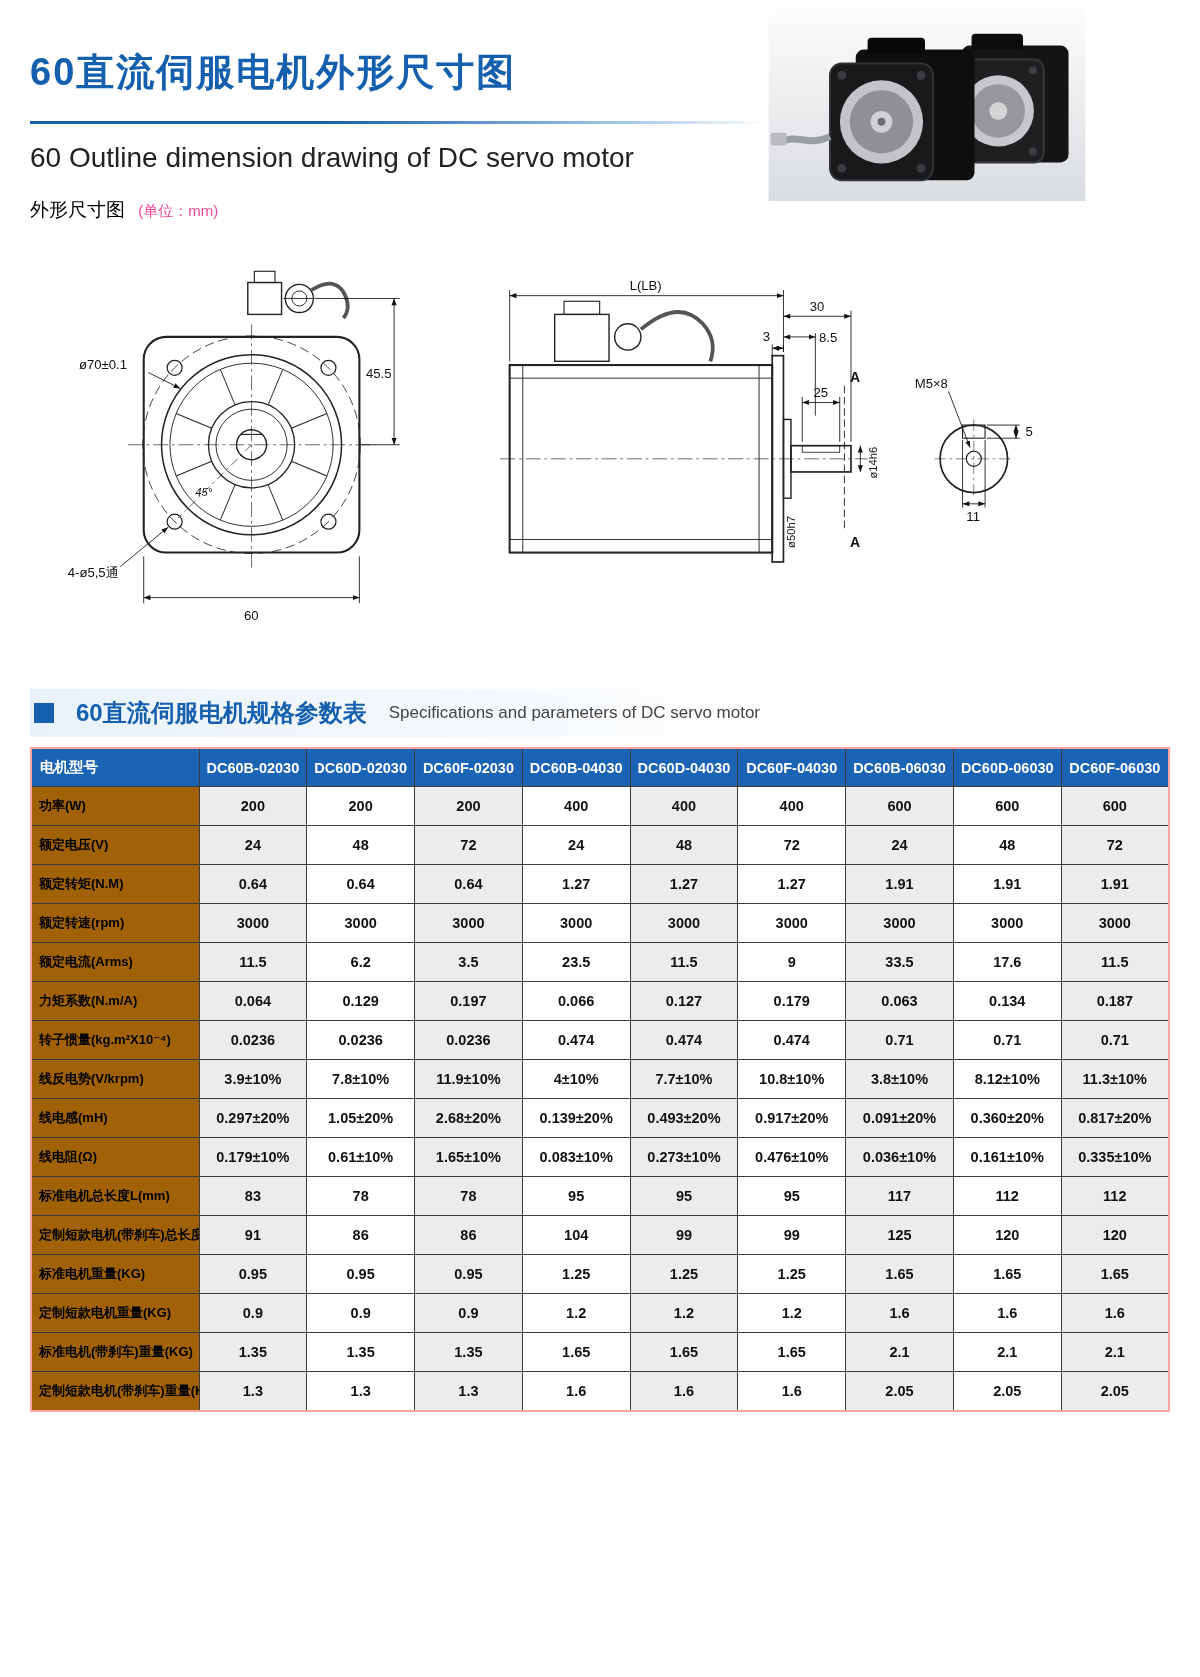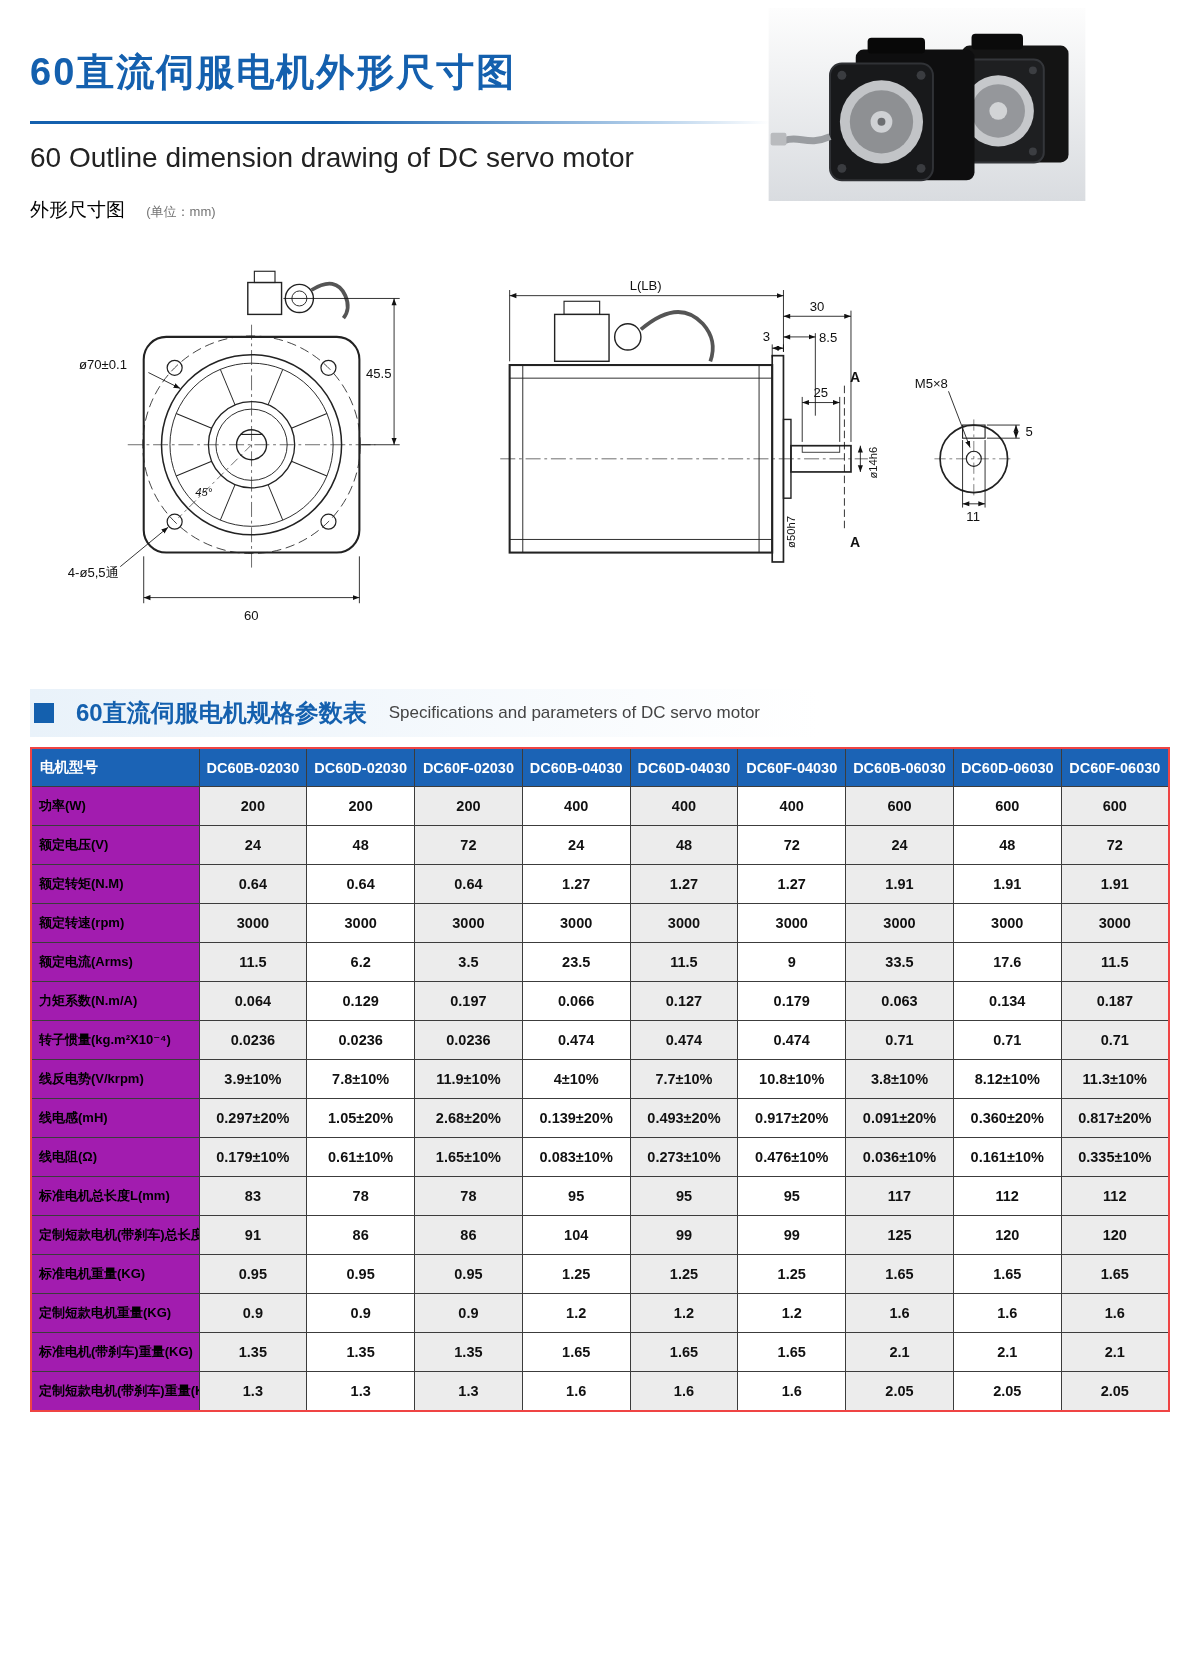--- a/index.html
+++ b/index.html
@@ -6,40 +6,40 @@
   body{width:1200px;height:1677px;background:#fff;color:#111;
        font-family:"Liberation Sans","DejaVu Sans",sans-serif;overflow:hidden}
   .page{position:relative;width:1112px;height:1677px;box-sizing:border-box;padding:26px 30px}
 
   
   .title-cn{font-size:38px;font-weight:bold;color:#1460ae;letter-spacing:2px;line-height:1.15}
   .title-rule{width:740px;height:3px;margin-top:10px;
       background:linear-gradient(90deg,#1460ae 0%,#1460ae 40%,#b9d3ec 85%,rgba(185,211,236,0) 100%)}
   .title-en{font-size:28px;font-weight:normal;color:#222;margin-top:18px}
   .unit-line{margin-top:20px;font-size:19px;color:#000}
-  .unit-line .unit{font-size:13px;margin-left:16px;color:#737373}
+  .unit-line .unit{font-size:15px;margin-left:8px;color:#ec4899}
   .photo{position:absolute;top:8px;right:26px;width:318px;height:193px}
 
   
   .drawings{display:flex;gap:24px;padding-left:34px;margin-top:18px;height:440px;align-items:flex-start}
   svg text{font-family:"Liberation Sans","DejaVu Sans",sans-serif}
 
   
   .section-bar{display:flex;align-items:center;gap:22px;margin-top:8px;padding:8px 4px;
       background:linear-gradient(90deg,#e9f2fa,#ffffff 75%)}
   .sec-bullet{width:20px;height:20px;background:#1460ae;display:inline-block}
   .sec-cn{font-size:24px;font-weight:bold;color:#1460ae}
   .sec-en{font-size:17px;color:#444}
 
   
-  table{width:1140px;border-collapse:collapse;table-layout:fixed;margin-top:10px;border:2px solid #ef4444}
+  table{width:1140px;border-collapse:collapse;table-layout:fixed;margin-top:10px;border:2px solid #fca5a5}
   th,td{border:1px solid #3c3c3c;height:39px;padding:2px 4px;font-size:14.5px;box-sizing:border-box}
   thead th{background:#1b63b5;color:#fff;font-weight:bold;}
   thead th:first-child{width:168px;text-align:left;padding-left:8px}
-  tbody th.rowlabel{background:#a21caf;color:#000;text-align:left;padding-left:7px;
+  tbody th.rowlabel{background:#a16207;color:#000;text-align:left;padding-left:7px;
       font-size:13px;font-weight:bold;white-space:nowrap;overflow:hidden}
   tbody th.rowlabel.sm{font-size:13px}
   tbody td{text-align:center;font-weight:bold;background:#fff}
   tbody td:nth-of-type(odd){background:#ececec}
 </style>
 </head>
 <body>
 
 <div class="page">
 

